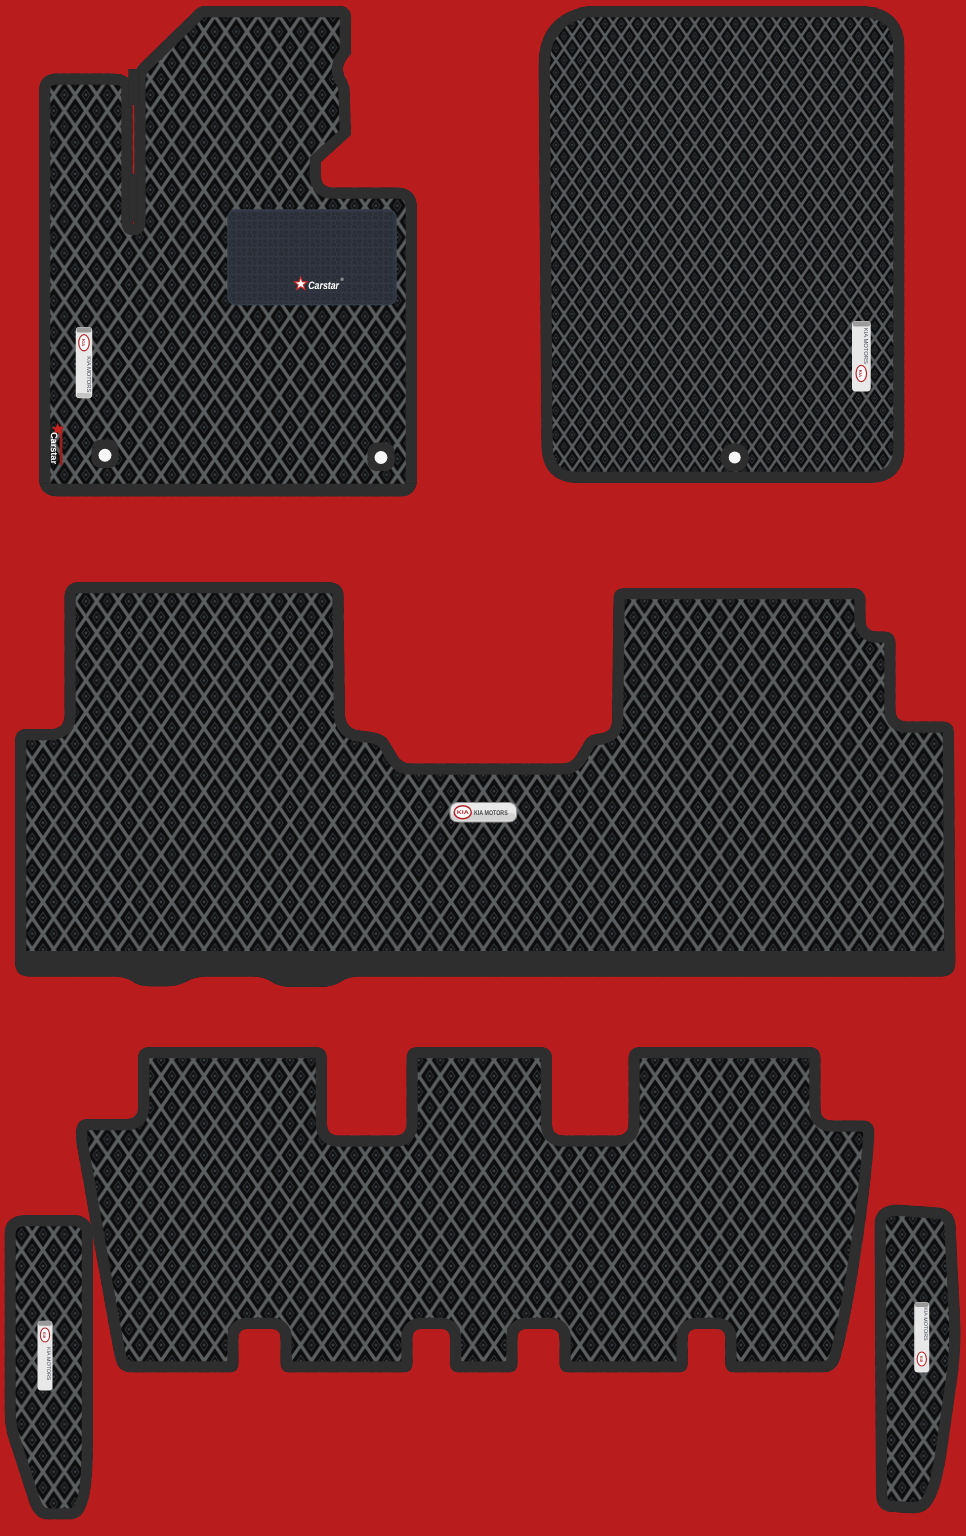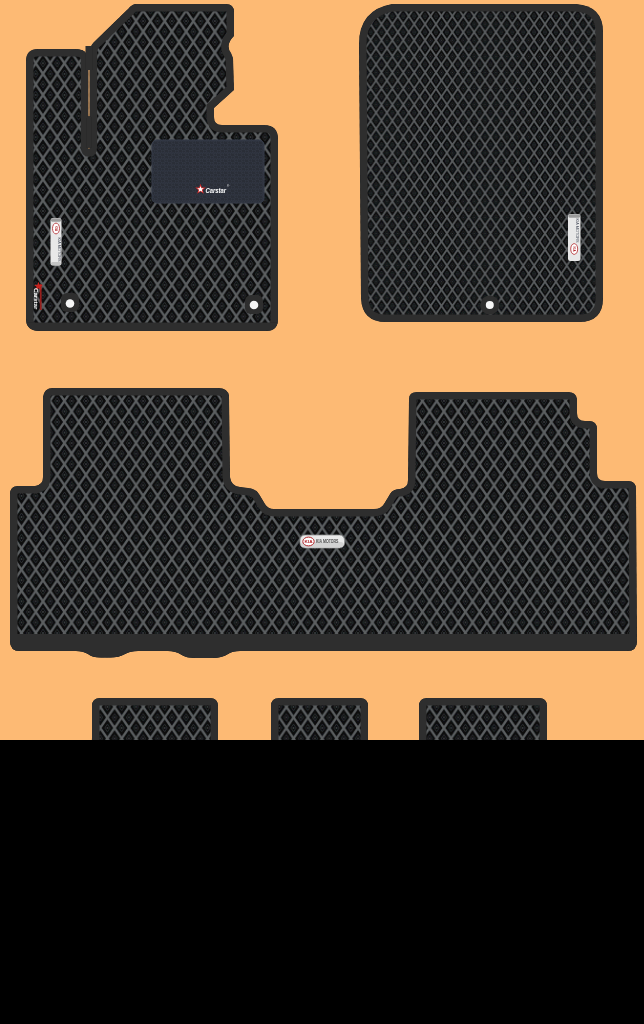--- a/index.html
+++ b/index.html
@@ -1,16 +1,16 @@
 <!DOCTYPE html>
 <html><head>
 <meta charset="utf-8">
 <style>
 html,body{margin:0;padding:0;background:#000;}
-.stage{position:relative;width:644px;height:740px;background:#fdba74;overflow:hidden;font-family:"Liberation Sans",sans-serif;text-decoration:underline;}
+.stage{position:relative;width:644px;height:1024px;background:#b91c1c;overflow:hidden;font-family:"Liberation Sans",sans-serif;text-decoration:underline;}
 svg{position:absolute;left:0;top:0;}
 </style>
 </head>
 <body>
 <div class="stage">
 <svg width="644" height="1024" viewBox="0 0 644 1024">
 <defs>
 <pattern id="ev" width="14.32" height="21.1" patternUnits="userSpaceOnUse">
   <rect width="14.32" height="21.1" fill="#0a0b0c"></rect>
   <path d="M7.16,0 L14.32,10.55 L7.16,21.1 L0,10.55 Z" fill="none" stroke="#5b5e60" stroke-width="2.3"></path>

